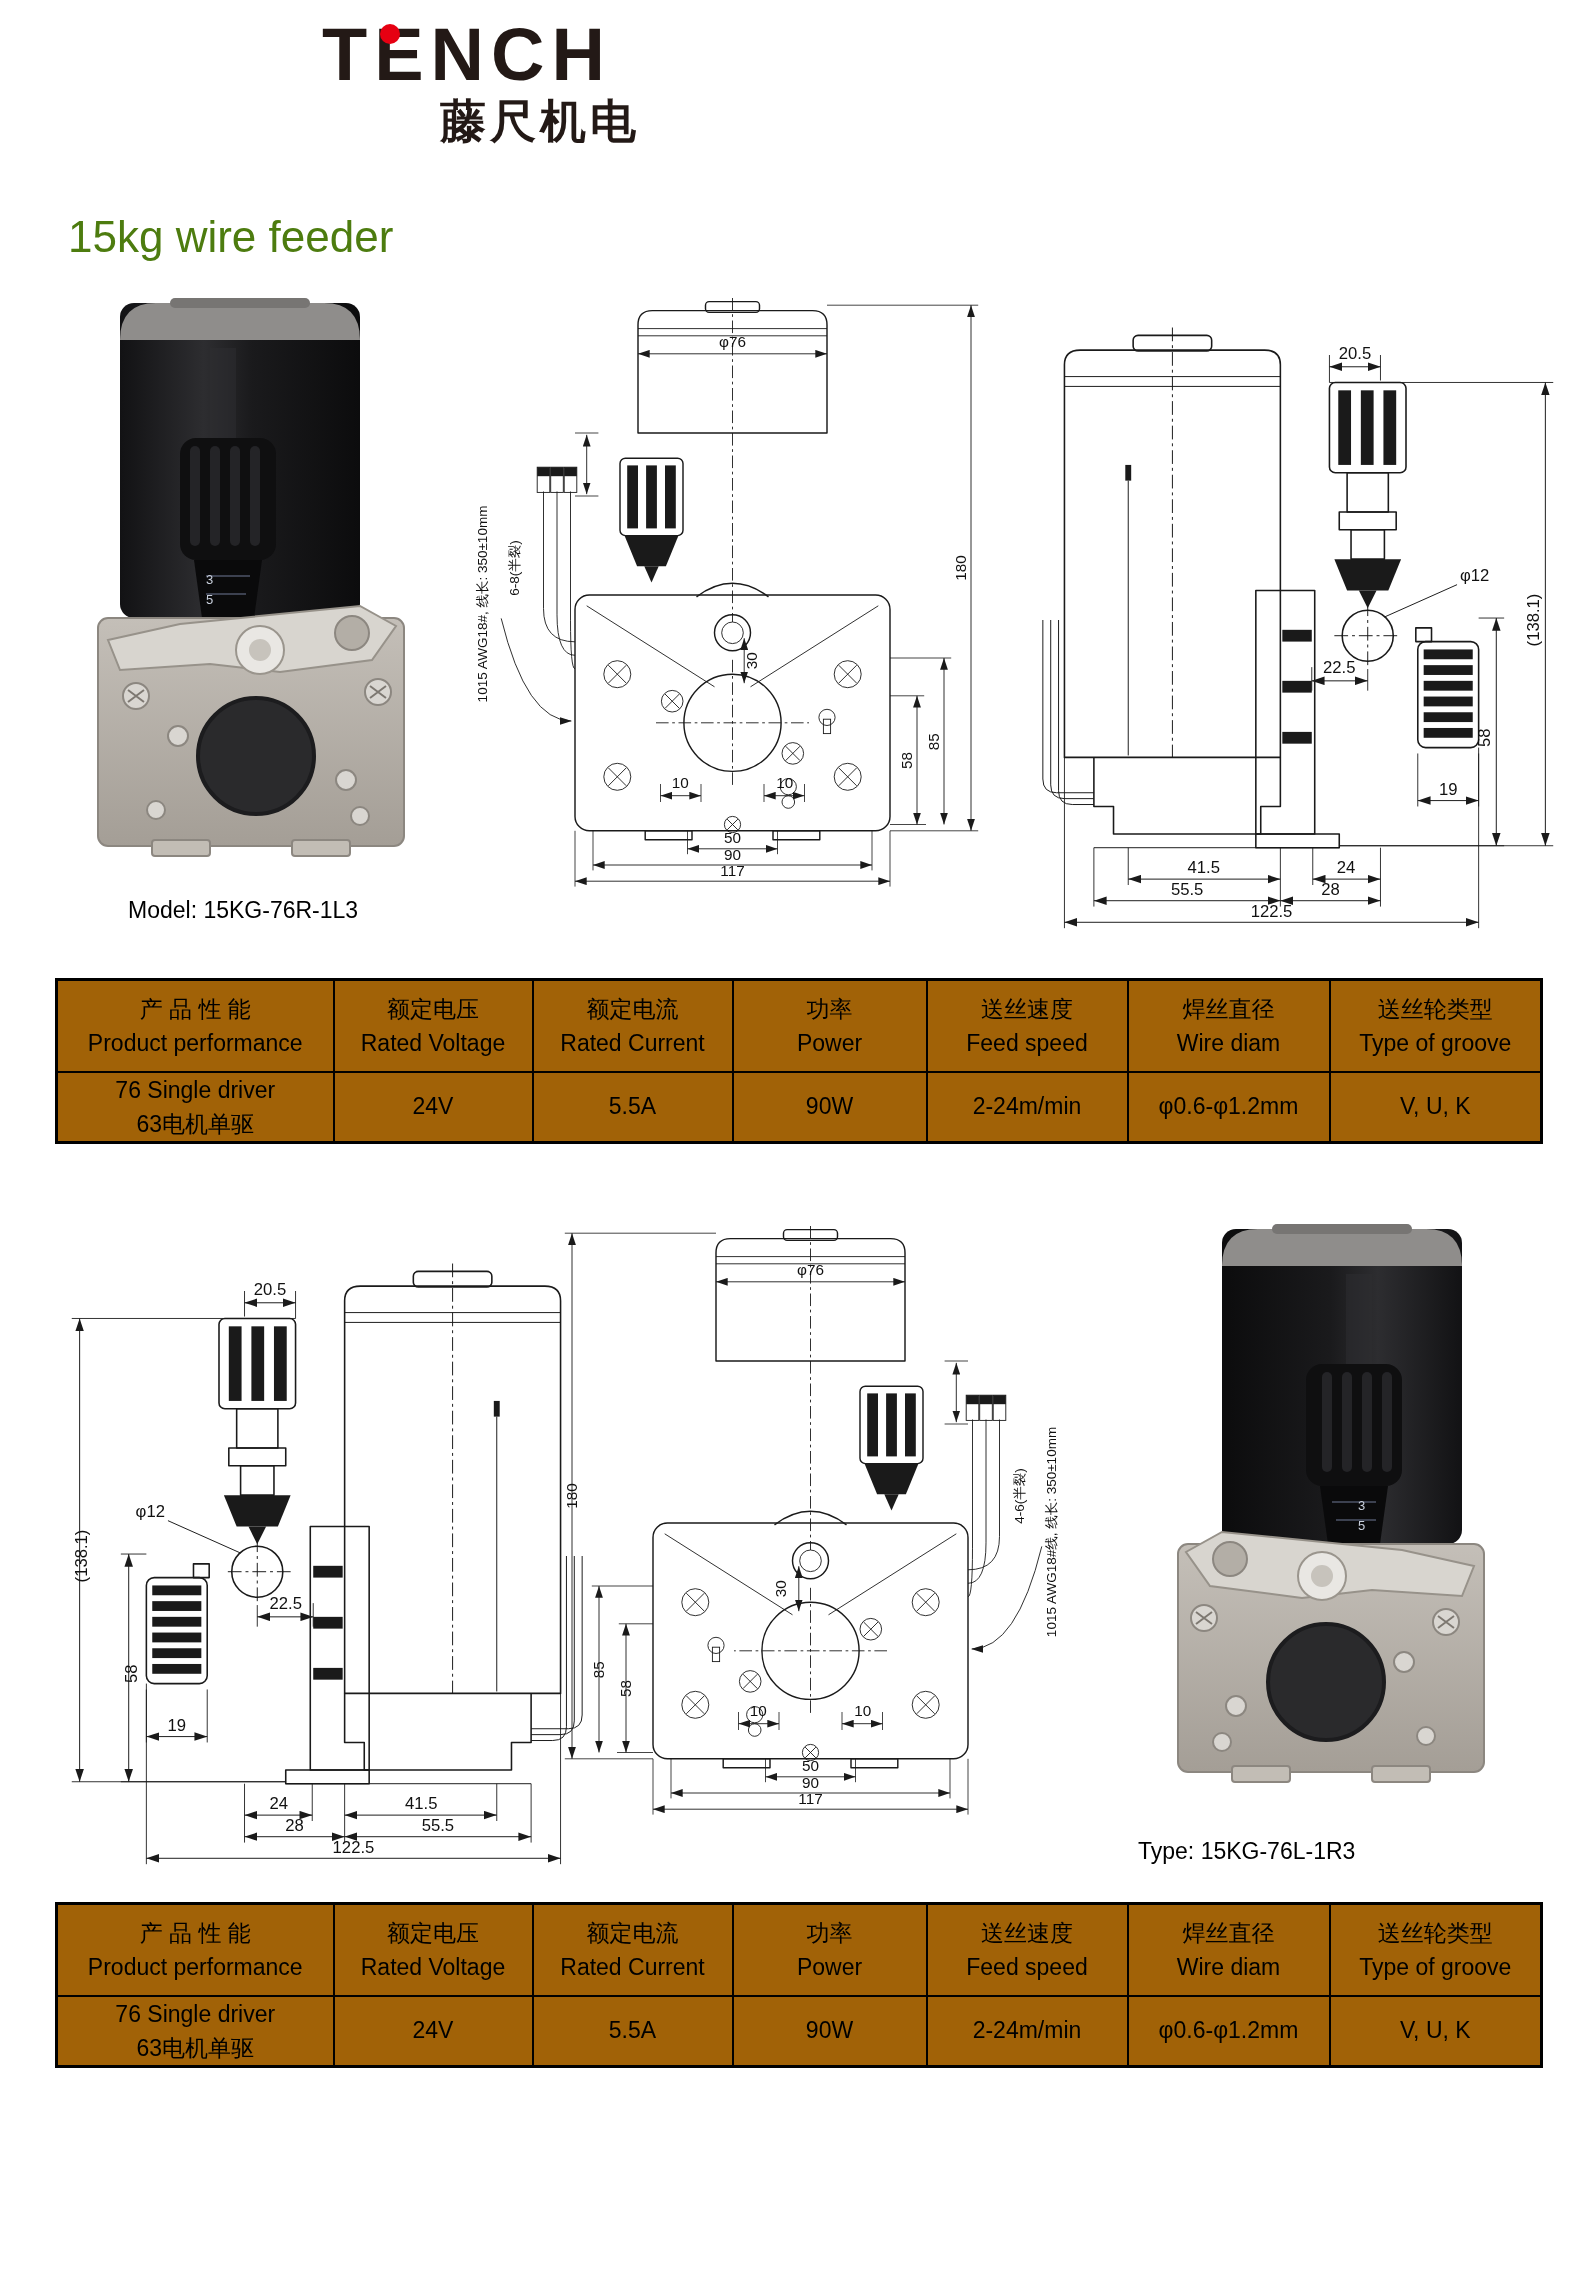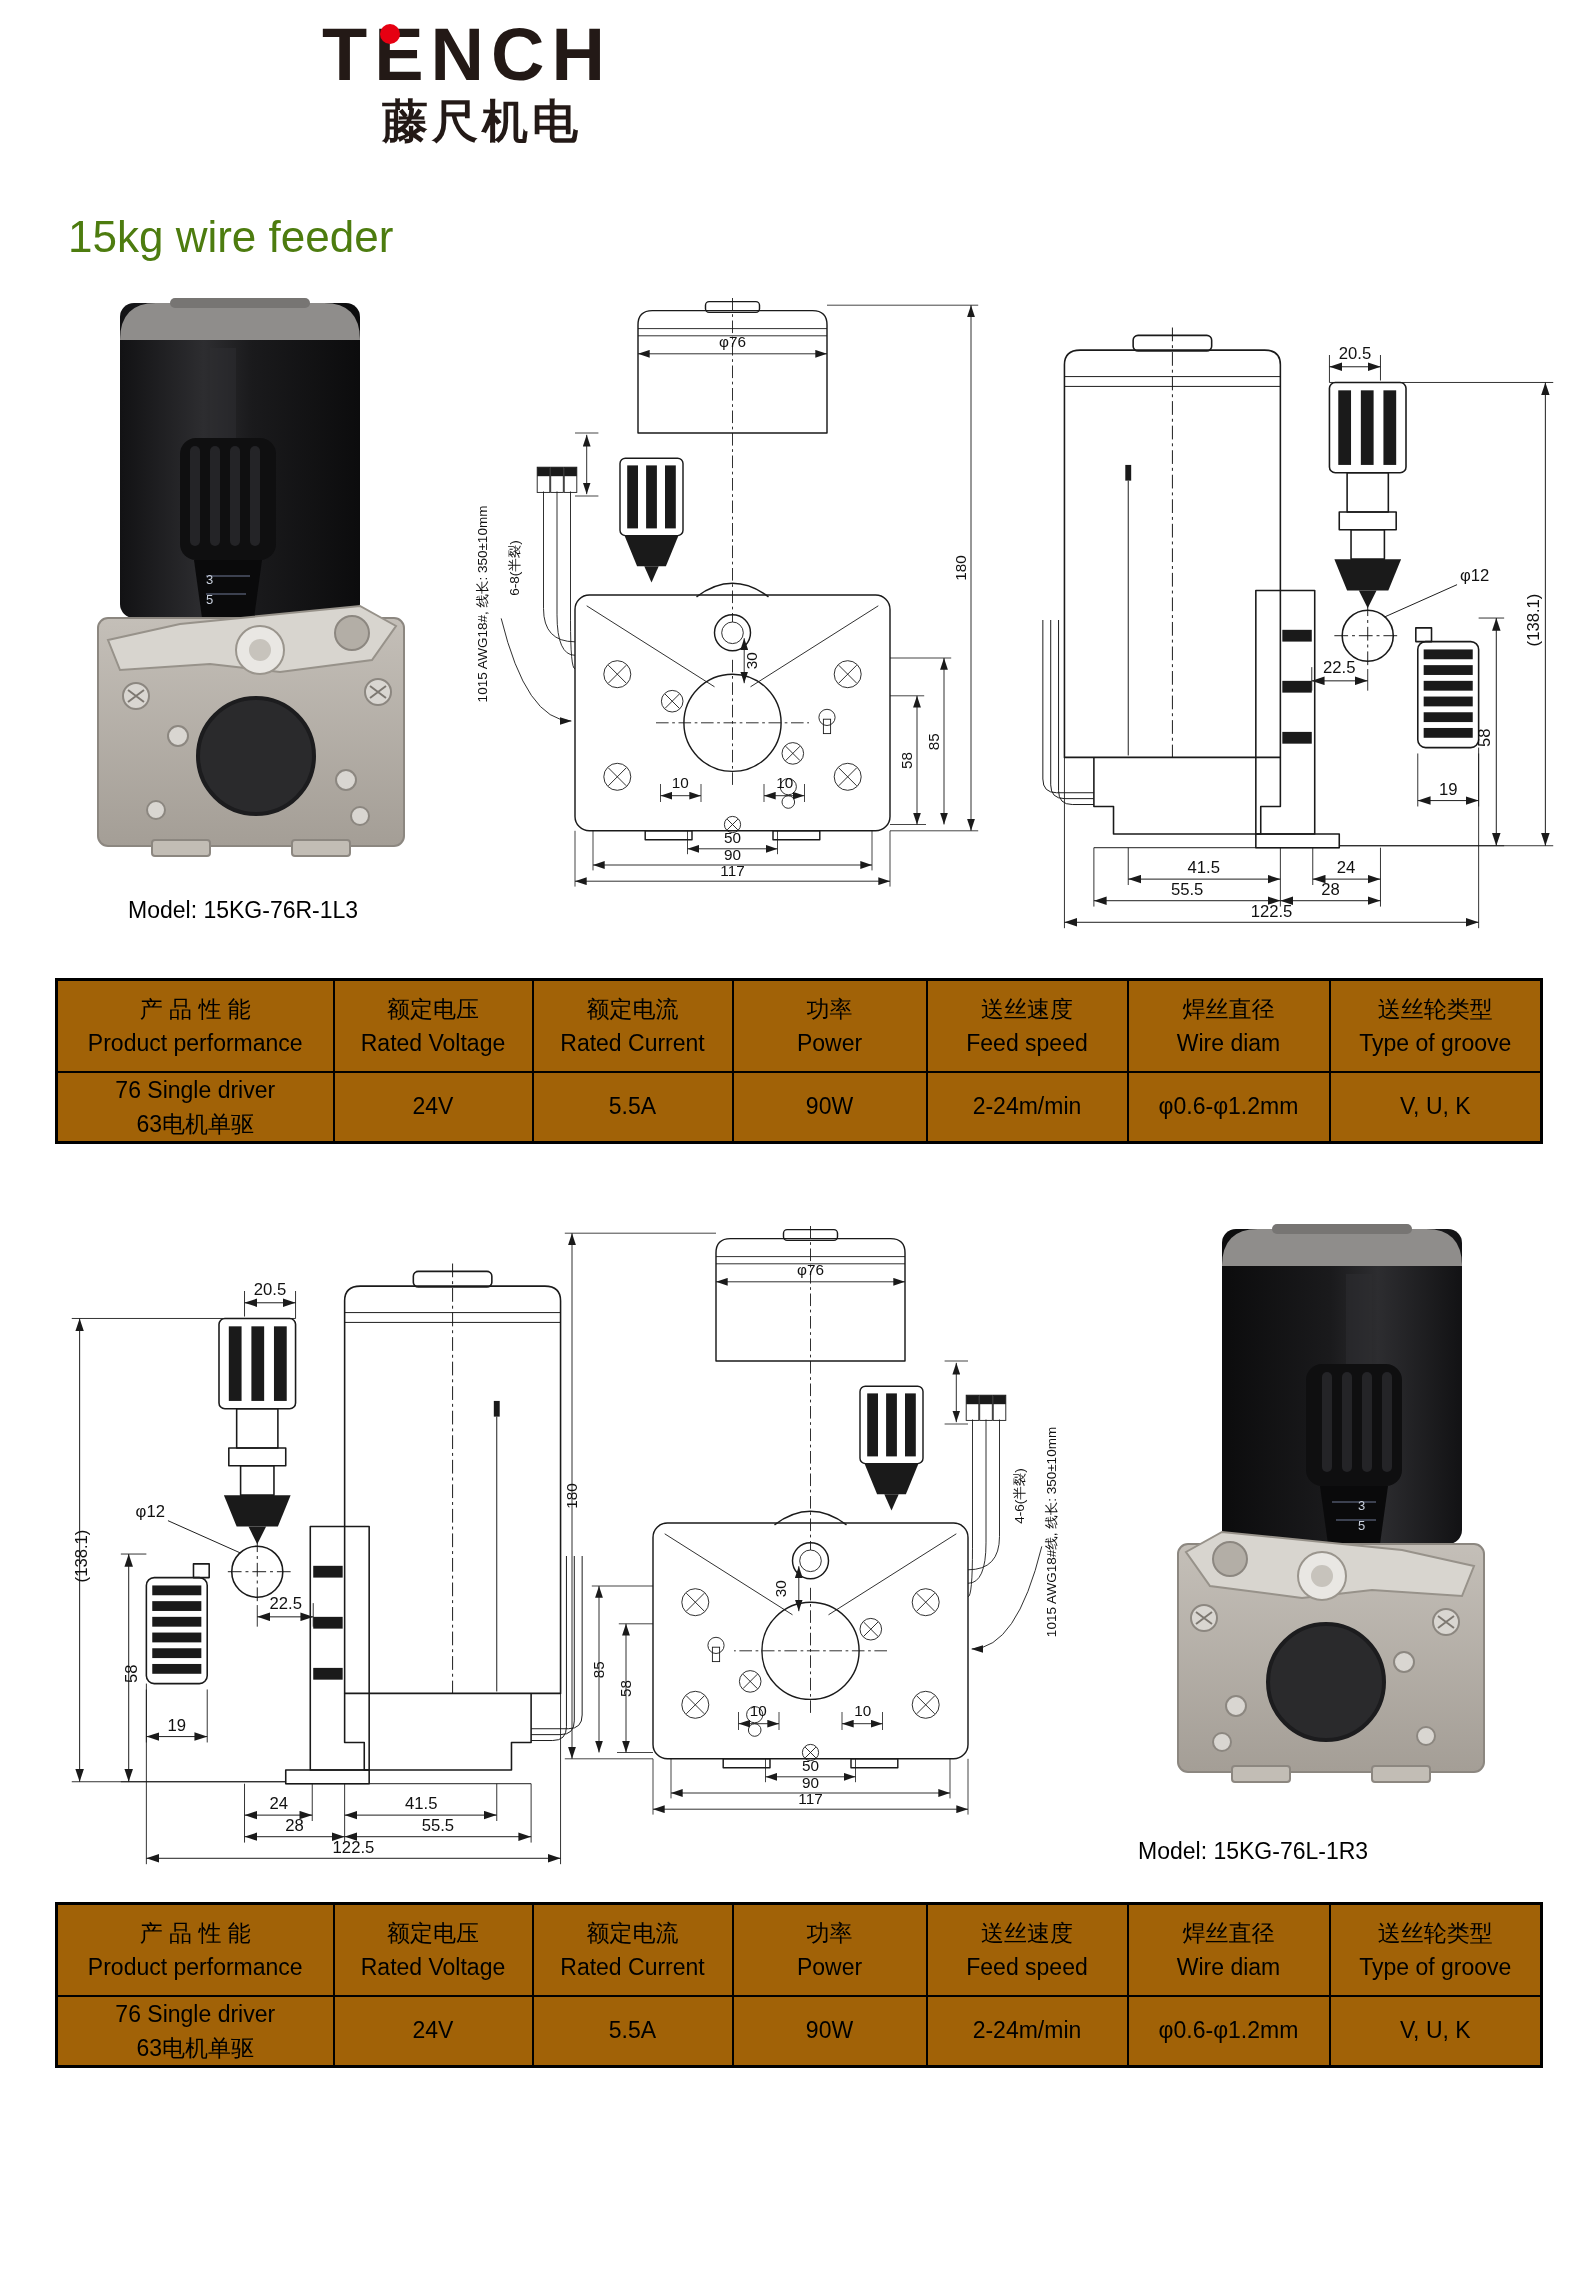--- a/index.html
+++ b/index.html
@@ -221,21 +221,21 @@
     <path d="M68,402 L84,414 M84,402 L68,414 M310,398 L326,410 M326,398 L310,410" stroke="#7d7871" stroke-width="2" fill="none"></path>
     <rect x="92" y="552" width="58" height="16" rx="3" fill="#c2bdb5" stroke="#8c8780" stroke-width="2"></rect>
     <rect x="232" y="552" width="58" height="16" rx="3" fill="#c2bdb5" stroke="#8c8780" stroke-width="2"></rect>
   </g>
 </defs>
 </svg>
 
 <div class="abs" style="left:322px;top:12px;width:360px;">
   <div class="brand">TENCH</div>
   <div class="brand-dot abs" style="left:58px;top:12px;"></div>
-  <div class="brand-cn" style="margin:-6px 0 0 60px;font-family:Liberation Serif, serif;">藤尺机电</div>
+  <div class="brand-cn" style="margin:-6px 0 0 118px;font-family:Liberation Serif, serif;">藤尺机电</div>
 </div>
 
 <div class="abs page-title" style="left:68px;top:212px;">15kg wire feeder</div>
 
 <svg class="abs" style="left:60px;top:288px;" width="360" height="590" viewBox="0 0 360 590">
   <use href="#photo-geo"></use>
   <text class="knobnum" x="146" y="296">3</text>
   <text class="knobnum" x="146" y="316">5</text>
 </svg>
 
@@ -366,21 +366,21 @@
     <text class="dts" transform="translate(532,300) rotate(-90)">4-6(半裂)</text>
   </g>
 </svg>
 
 <svg class="abs" style="left:1152px;top:1214px;" width="380" height="590" viewBox="0 0 360 590">
   <use href="#photo-geo" transform="translate(360,0) scale(-1,1)"></use>
   <text class="knobnum" x="196" y="296">3</text>
   <text class="knobnum" x="196" y="316">5</text>
 </svg>
 
-<div class="abs model-label" style="left:1138px;top:1838px;">Model: 15KG-76L-1R3</div>
+<div class="abs model-label" style="left:1138px;top:1838px;">Type: 15KG-76L-1R3</div>
 
 <table class="spec abs" style="left:55px;top:1902px;">
   <colgroup>
       <col style="width:277px">
       <col style="width:199px">
       <col style="width:200px">
       <col style="width:194px">
       <col style="width:201px">
       <col style="width:202px">
       <col style="width:212px">

